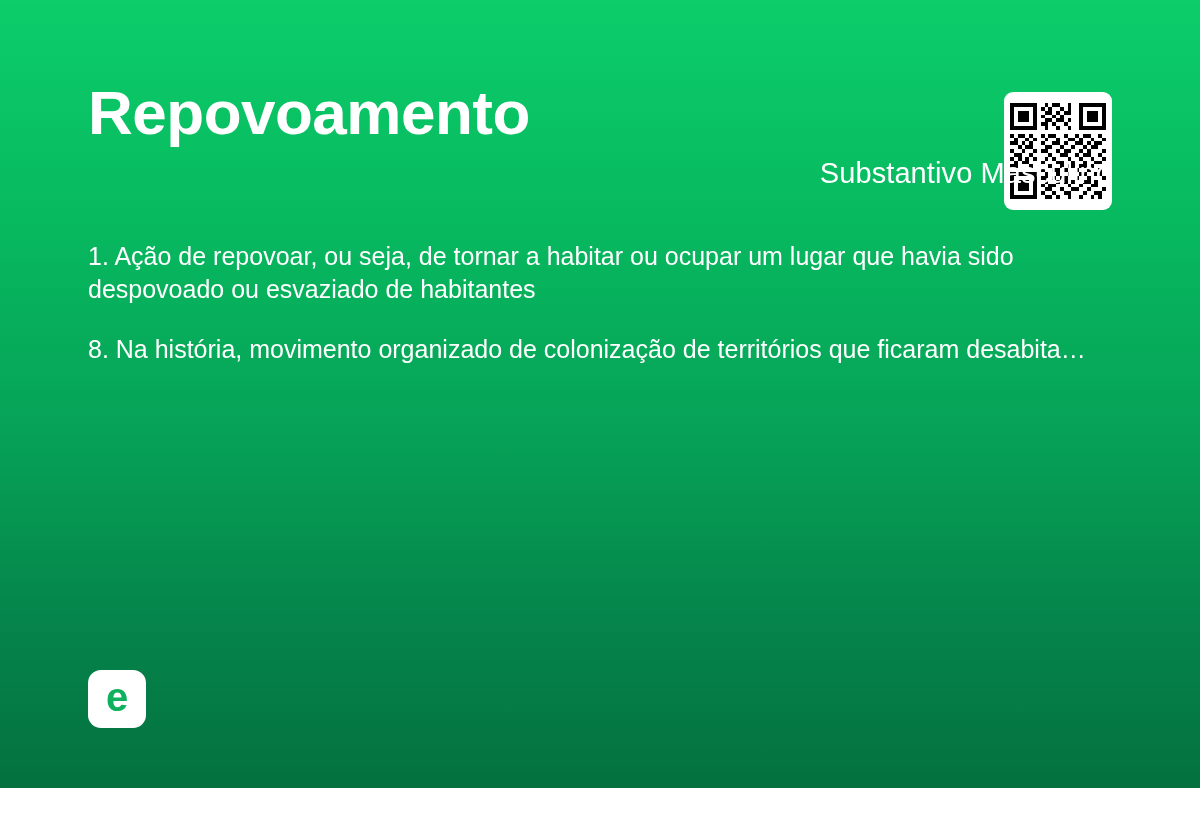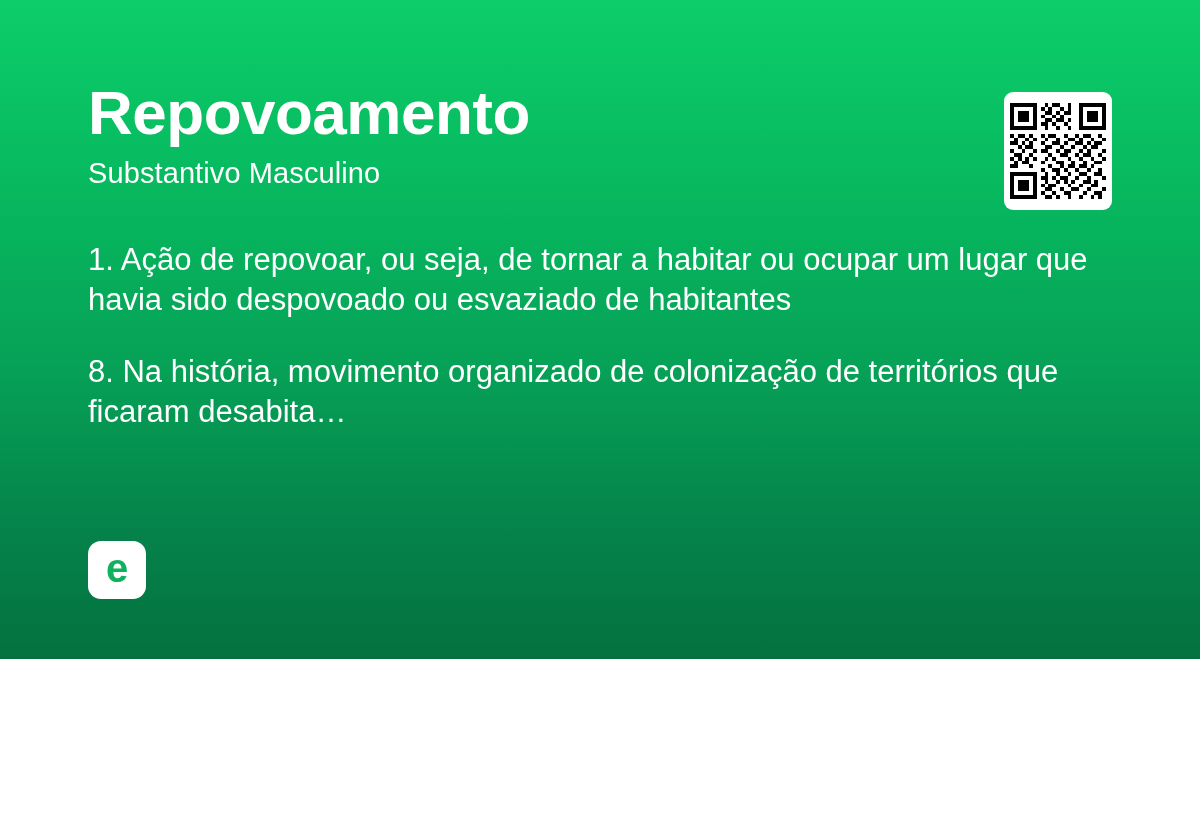--- a/index.html
+++ b/index.html
@@ -6,21 +6,21 @@
     margin: 0;
     padding: 0;
     background: #ffffff;
   }
   body {
     font-family: "Liberation Sans", sans-serif;
   }
   .card {
     position: relative;
     width: 1200px;
-    height: 659px;
+    height: 788px;
     box-sizing: border-box;
     background: linear-gradient(180deg, #0ccd6a 0%, #07b95f 28%, #06a257 55%, #05834a 80%, #04713f 100%);
     overflow: hidden;
     text-decoration: underline;
   }
   .content {
     position: absolute;
     left: 88px;
     top: 80px;
     right: 88px;
@@ -32,27 +32,28 @@
     letter-spacing: -0.5px;
     line-height: 1.05;
     margin: 0;
   }
   .word-class {
     font-size: 29px;
     color: #ffffff;
     font-weight: 400;
     margin-top: 12px;
     letter-spacing: 0.1px;
+    text-align: right;
   }
   .definitions {
     margin-top: 50px;
     max-width: 1010px;
   }
   .definition {
-    font-size: 31px;
+    font-size: 25px;
     line-height: 1.30;
     color: #ffffff;
     margin-bottom: 28px;
     font-weight: 400;
   }
   .definition:last-child {
     margin-bottom: 0;
   }
   .qr-wrap {
     position: absolute;

